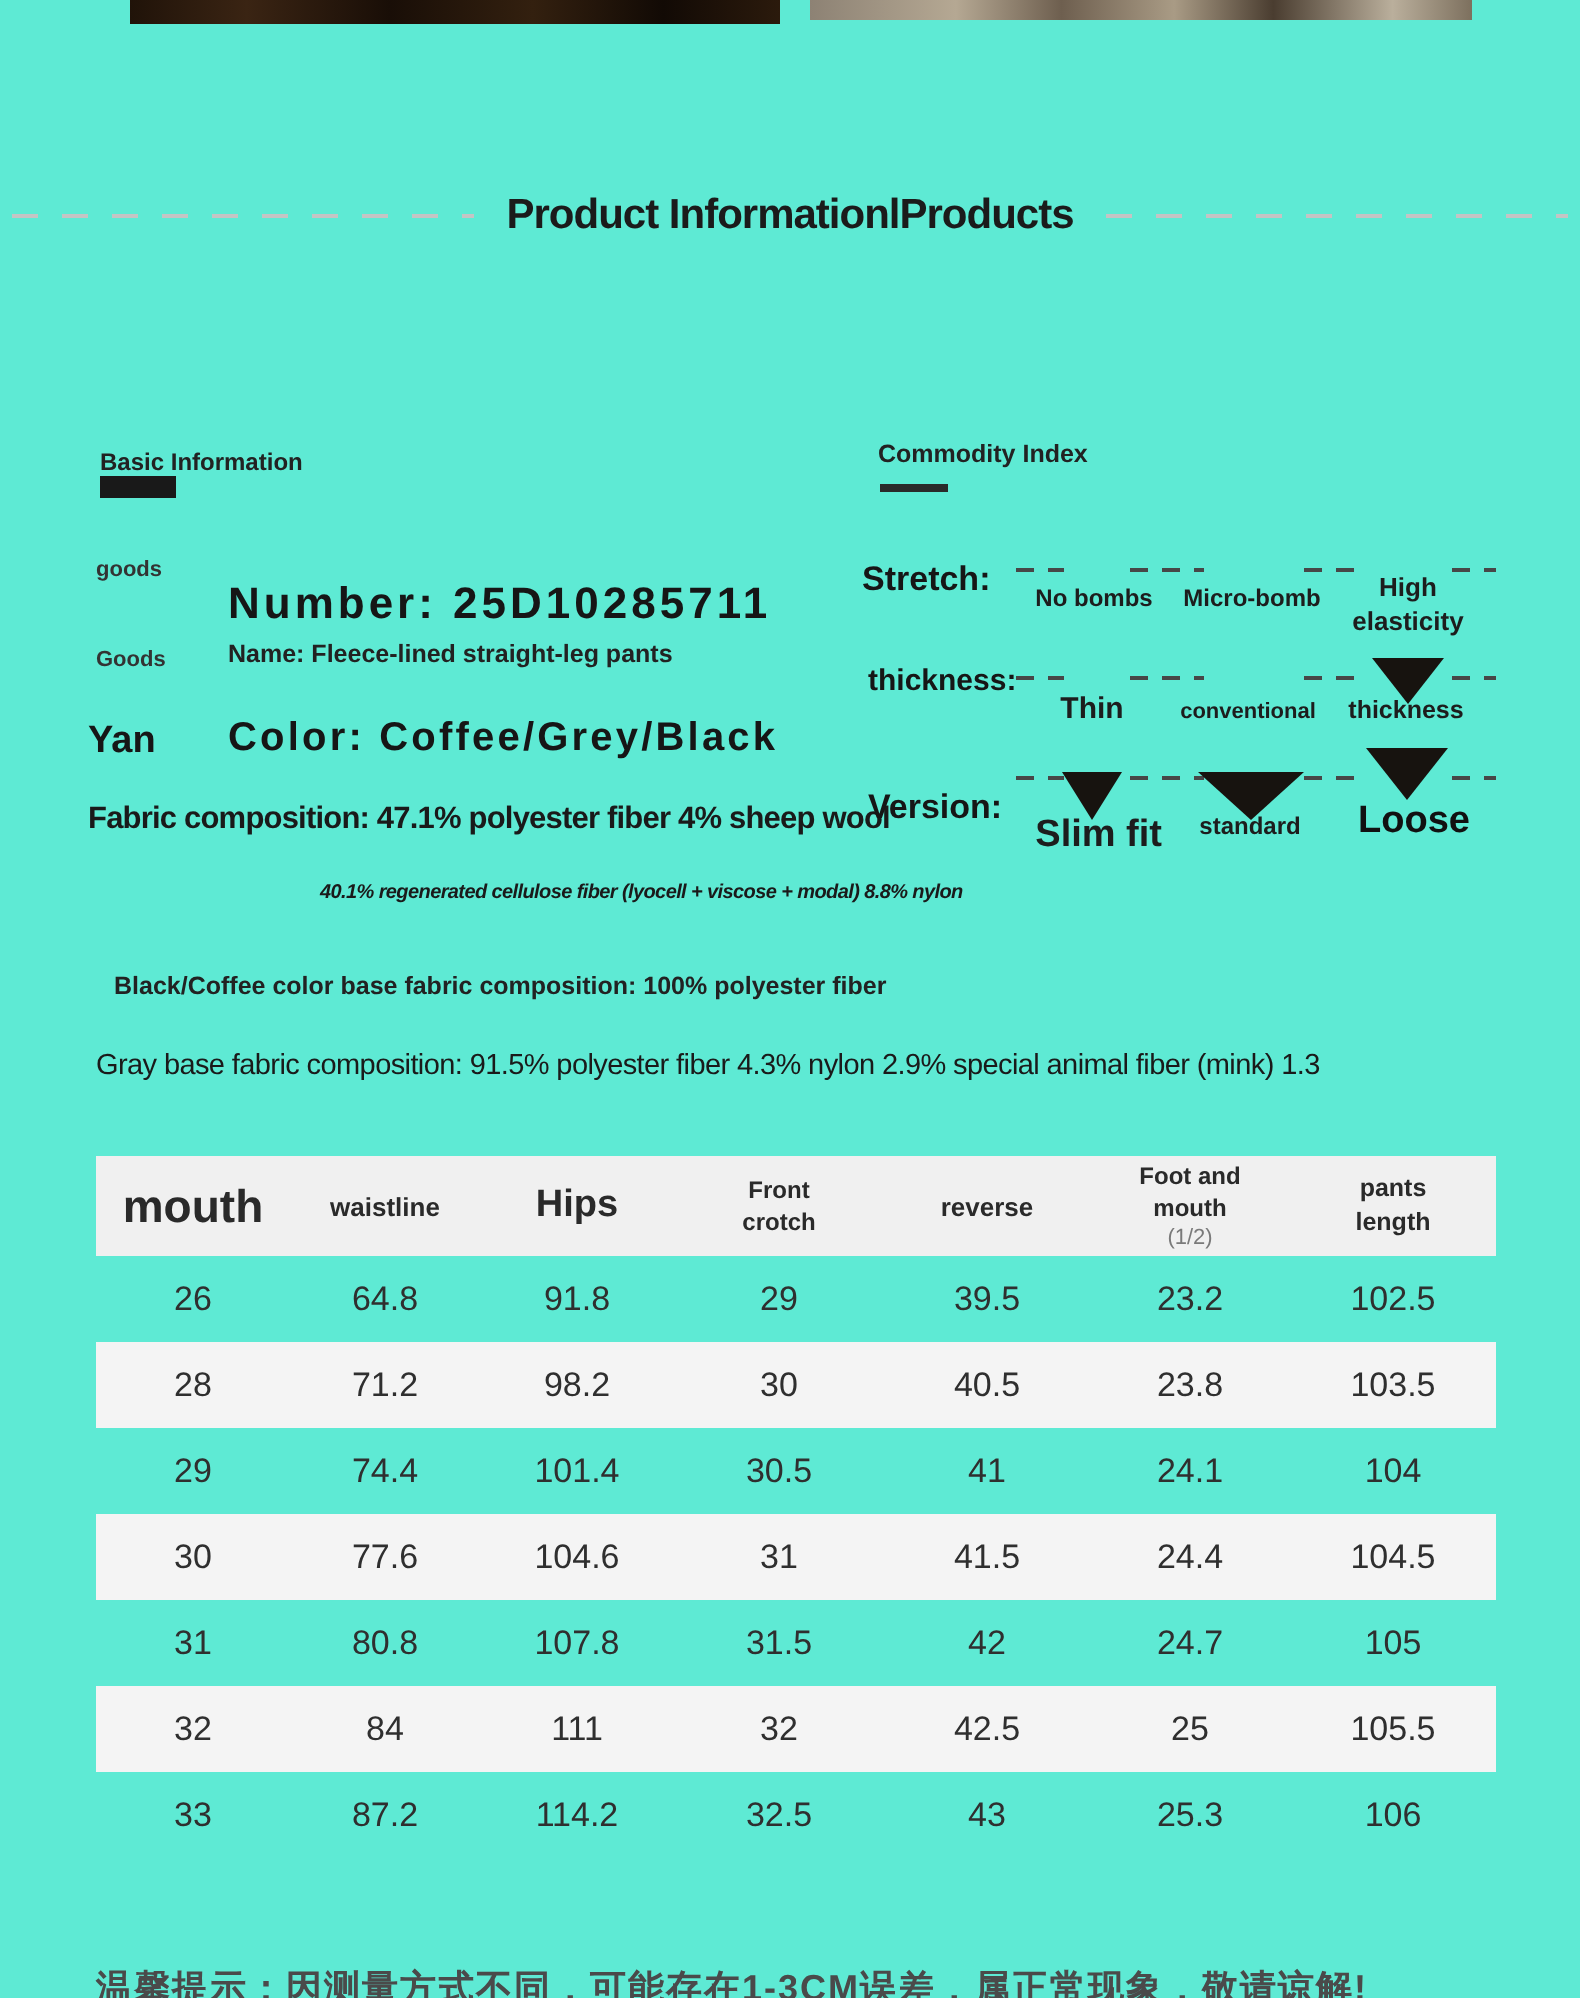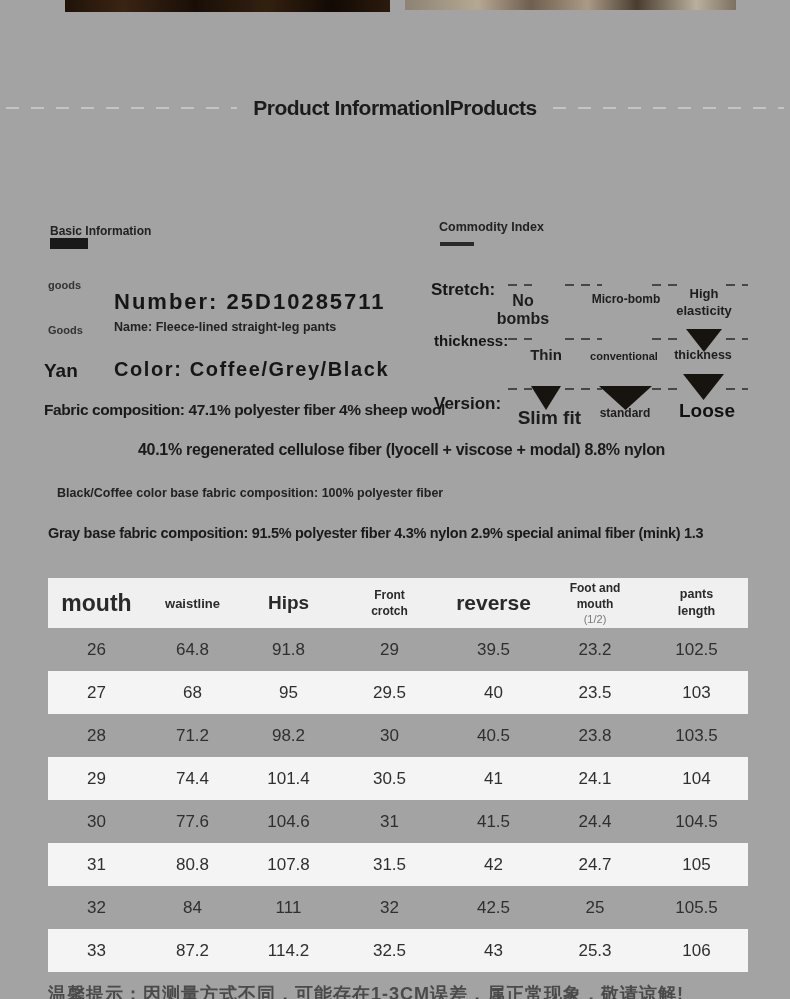--- a/index.html
+++ b/index.html
@@ -1,16 +1,16 @@
 <!DOCTYPE html>
 <html><head>
 <meta charset="utf-8">
 <style>
   html,body{margin:0;padding:0;background:#fff;}
-  .page{position:relative;width:790px;height:999px;background:#a3a3a3;overflow:hidden;
+  .page{position:relative;width:790px;height:999px;background:#5eead4;overflow:hidden;
         font-family:"Liberation Sans",sans-serif;color:#1f1f1f;}
   .abs{position:absolute;white-space:nowrap;}
 
   
   .img-left{position:absolute;left:65px;top:0;width:325px;height:12px;
     background:linear-gradient(90deg,#201309 0%,#3a2413 18%,#190e07 40%,#33200f 62%,#120a05 82%,#2b1a0c 100%);}
   .img-right{position:absolute;left:405px;top:0;width:331px;height:10px;
     background:linear-gradient(90deg,#8d8274 0%,#b5a893 22%,#6e5f4f 38%,#a99b85 55%,#4a3d30 70%,#baaf9c 88%,#7d705e 100%);}
 
   
@@ -25,34 +25,34 @@
   .commodity-underline{position:absolute;left:440px;top:242px;width:34px;height:4px;background:#2a2a2a;}
 
   
   .p1{left:48px;top:279px;font-size:11px;font-weight:600;color:#333;}
   .t1{left:114px;top:289px;font-size:22px;font-weight:700;letter-spacing:2px;color:#161616;}
   .p2{left:48px;top:324px;font-size:11px;font-weight:600;color:#333;}
   .t2{left:114px;top:320px;font-size:12.5px;font-weight:600;color:#222;}
   .p3{left:44px;top:360px;font-size:19px;font-weight:700;color:#161616;}
   .t3{left:114px;top:358px;font-size:20px;font-weight:700;letter-spacing:1.6px;color:#161616;}
   .t4{left:44px;top:401px;font-size:15.5px;font-weight:700;letter-spacing:-0.4px;color:#1a1a1a;}
-  .t5{left:138px;top:441px;font-size:16px;font-weight:700;letter-spacing:-0.3px;color:#1a1a1a;}
+  .t5{left:160px;top:441px;font-size:10px;font-weight:700;letter-spacing:-0.3px;color:#1a1a1a;font-style:italic;}
   .t6{left:57px;top:486px;font-size:12.5px;font-weight:600;color:#222;}
-  .t7{left:48px;top:525px;font-size:14.5px;font-weight:700;letter-spacing:-0.3px;color:#1a1a1a;}
+  .t7{left:48px;top:525px;font-size:14.5px;font-weight:400;letter-spacing:-0.3px;color:#1a1a1a;}
 
   
   .idx-label{position:absolute;font-weight:700;color:#161616;white-space:nowrap;}
   .il1{left:431px;top:280px;font-size:17px;}
   .il2{left:434px;top:332px;font-size:15px;}
   .il3{left:434px;top:394px;font-size:17px;}
   .seg{position:absolute;height:2px;background:repeating-linear-gradient(90deg,#474747 0 9px,transparent 9px 16px);}
   .sx1{left:508px;width:24px;}.sx2{left:565px;width:37px;}.sx3{left:652px;width:28px;}.sx4{left:726px;width:22px;}
   .ry1{top:284px;}.ry2{top:338px;}.ry3{top:388px;}
   .idx-opt{position:absolute;text-align:center;color:#1d1d1d;z-index:3;}
-  .o11{left:488px;top:292px;width:70px;font-size:16px;font-weight:700;}
+  .o11{left:512px;top:292px;width:70px;font-size:12px;font-weight:700;}
   .o12{left:591px;top:292px;width:70px;font-size:12px;font-weight:700;}
   .o13{left:676px;top:286px;width:56px;font-size:13px;font-weight:700;white-space:normal;line-height:1.3;}
   .o21{left:511px;top:346px;width:70px;font-size:15px;font-weight:700;}
   .o22{left:589px;top:350px;width:70px;font-size:11px;font-weight:600;}
   .o23{left:668px;top:348px;width:70px;font-size:12.5px;font-weight:700;}
   .o31{left:511px;top:407px;width:70px;font-size:19px;font-weight:600;text-align:right;}
   .o32{left:590px;top:406px;width:70px;font-size:12px;font-weight:600;}
   .o33{left:672px;top:400px;width:70px;font-size:19px;font-weight:700;color:#111;}
 
   
@@ -64,21 +64,21 @@
 
   
   .size-table{position:absolute;left:48px;top:578px;width:700px;border-collapse:collapse;table-layout:fixed;}
   .size-table th{background:#f0f0f0;height:50px;text-align:center;vertical-align:middle;color:#2a2a2a;font-weight:600;padding:0;}
   .size-table td{height:43px;text-align:center;vertical-align:middle;font-size:17px;color:#2f2f2f;padding:0;}
   .size-table tbody tr:nth-child(even){background:#f4f4f4;}
   th.c0{font-size:23px;font-weight:700;}
   th.c1{font-size:13px;}
   th.c2{font-size:19px;}
   th.c3{font-size:12px;}
-  th.c4{font-size:21px;}
+  th.c4{font-size:13px;}
   th.c5{font-size:12px;}
   th.c6{font-size:12.5px;}
   .th-narrow{max-width:46px;margin:0 auto;white-space:normal;line-height:1.35;}
   .th-narrow2{max-width:44px;margin:0 auto;white-space:normal;line-height:1.35;}
   .th-mid{max-width:62px;margin:0 auto;white-space:normal;line-height:1.3;}
   .th-sub{font-size:11px;color:#7a7a7a;font-weight:400;line-height:1.1;}
 
   
   .footer-note{left:48px;top:982px;font-size:18px;font-weight:700;color:#4a4a4a;letter-spacing:1px;}
 </style>
@@ -176,29 +176,20 @@
         <tr>
           <td>26</td>
           <td>64.8</td>
           <td>91.8</td>
           <td>29</td>
           <td>39.5</td>
           <td>23.2</td>
           <td>102.5</td>
         </tr>
         <tr>
-          <td>27</td>
-          <td>68</td>
-          <td>95</td>
-          <td>29.5</td>
-          <td>40</td>
-          <td>23.5</td>
-          <td>103</td>
-        </tr>
-        <tr>
           <td>28</td>
           <td>71.2</td>
           <td>98.2</td>
           <td>30</td>
           <td>40.5</td>
           <td>23.8</td>
           <td>103.5</td>
         </tr>
         <tr>
           <td>29</td>

